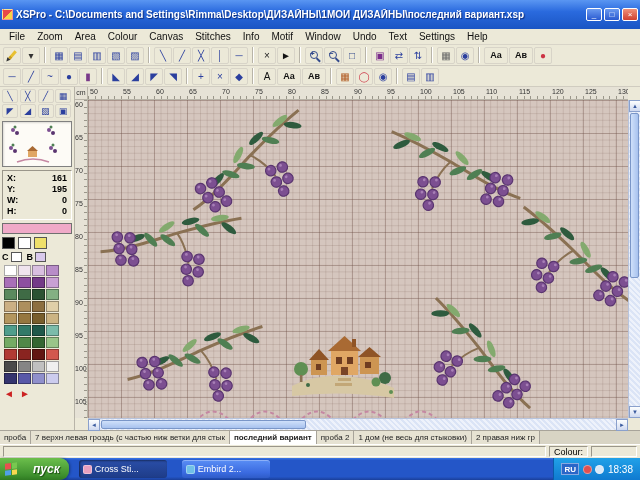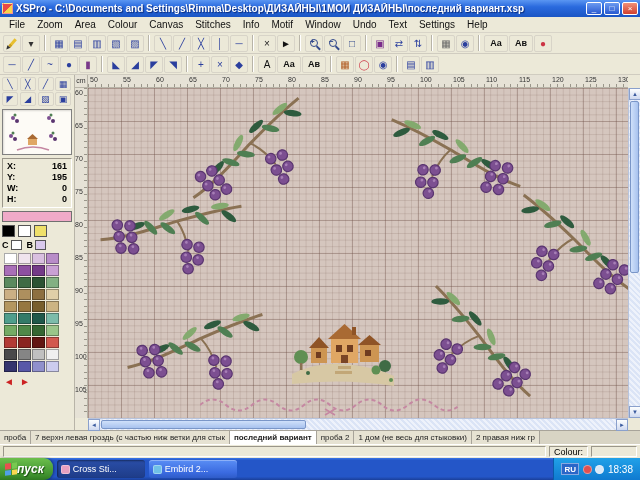--- a/index.html
+++ b/index.html
@@ -1,21 +1,21 @@
 <!DOCTYPE html>
 <html><head>
 <meta charset="utf-8">
 <style>
 *{box-sizing:border-box;margin:0;padding:0}
 html,body{width:640px;height:480px;overflow:hidden}
 body{font-family:"Liberation Sans",sans-serif;font-size:11px;background:#ece9d8}
 .screen{position:absolute;inset:0;width:640px;height:480px;display:flex;flex-direction:column}
 
 
-.titlebar{height:17px;background:linear-gradient(180deg,#5a96f2 0%,#2a6ade 40%,#1a55c4 100%);display:flex;align-items:center;padding:0 2px;gap:3px;flex:0 0 auto}
+.titlebar{height:29px;background:linear-gradient(180deg,#5a96f2 0%,#2a6ade 40%,#1a55c4 100%);display:flex;align-items:center;padding:0 2px;gap:3px;flex:0 0 auto}
 .app-icon{width:11px;height:11px;flex:0 0 auto;background:linear-gradient(135deg,#e84848 55%,#f6d44a 55%);border:1px solid #ffffff66}
 .title-text{color:#fff;font-weight:bold;font-size:10px;white-space:nowrap;overflow:hidden;text-overflow:ellipsis;flex:1;text-shadow:1px 1px 1px #0a2a7a}
 .win-btns{display:flex;gap:2px;flex:0 0 auto}
 .wbtn{width:16px;height:13px;border:1px solid #fff;border-radius:2px;color:#fff;font-size:8px;line-height:11px;text-align:center;background:linear-gradient(#6a9af0,#2a5ad0);cursor:default}
 .wbtn.close{background:linear-gradient(#f09078,#d04030)}
 
 
 .menubar{height:16px;background:#ece9d8;border-bottom:1px solid #d8d4c8;display:flex;align-items:center;padding:0 3px;flex:0 0 auto}
 .menu-item{padding:12px 6px;font-size:10px;color:#111}
 .toolbar{height:21px;background:#ece9d8;border-bottom:1px solid #d0ccc0;display:flex;align-items:center;padding:0 3px;gap:1px;flex:0 0 auto;overflow:hidden}
@@ -73,24 +73,24 @@
 .ptab.active{background:#fff;font-weight:bold}
 
 
 .statusbar{height:14px;background:#ece9d8;border-top:1px solid #fff;display:flex;align-items:center;gap:3px;padding:0 3px;font-size:9px;flex:0 0 auto}
 .status-fill{flex:1;height:11px;border:1px solid;border-color:#9a968a #fff #fff #9a968a}
 .colour-panel{display:flex;align-items:center;gap:3px;height:11px;border:1px solid;border-color:#9a968a #fff #fff #9a968a;padding:0 4px}
 .colour-box{width:46px;height:11px;border:1px solid;border-color:#9a968a #fff #fff #9a968a;background:#ece9d8}
 
 
 .taskbar{height:22px;background:linear-gradient(180deg,#3a77e8 0%,#2456c8 10%,#2456c8 85%,#1a3f9a 100%);display:flex;align-items:stretch;flex:0 0 auto}
-.start{flex:0 0 auto;background:linear-gradient(180deg,#6cbf4c,#3d8f2d 80%,#2f7a22);border-radius:0 9px 9px 0;color:#fff;font-weight:bold;font-style:italic;font-size:12px;display:flex;align-items:center;gap:0;padding:0 9px 0 5px;text-shadow:1px 1px 1px #1a4a10;box-shadow:1px 0 3px #00000066}
+.start{flex:0 0 auto;background:linear-gradient(180deg,#6cbf4c,#3d8f2d 80%,#2f7a22);border-radius:0 9px 9px 0;color:#fff;font-weight:bold;font-style:italic;font-size:12px;display:flex;align-items:center;gap:16px;padding:0 9px 0 5px;text-shadow:1px 1px 1px #1a4a10;box-shadow:1px 0 3px #00000066}
 .winflag{width:12px;height:12px;display:grid;grid-template-columns:1fr 1fr;gap:1px;transform:skewY(-6deg)}
 .winflag i{display:block}
-.tasks{flex:1;display:flex;gap:4px;padding:2px 4px;min-width:0;overflow:hidden}
+.tasks{flex:1;display:flex;gap:15px;padding:2px 10px;min-width:0;overflow:hidden}
 .taskbtn{width:88px;flex:0 0 auto;background:linear-gradient(180deg,#5a8ef5,#3a6ae0 70%,#2f5cc8);border-radius:3px;color:#fff;font-size:9px;display:flex;align-items:center;gap:3px;padding:0 4px;box-shadow:inset 0 1px 0 #ffffff50;white-space:nowrap;overflow:hidden}
 .taskbtn.active{background:linear-gradient(180deg,#2a4ea8,#1e3c88);box-shadow:inset 1px 1px 2px #00000070}
 .task-ico{width:9px;height:9px;border-radius:2px;flex:0 0 auto;border:1px solid #ffffff55}
 .tray{flex:0 0 auto;background:linear-gradient(180deg,#21a1e8,#0f7ad0);border-left:1px solid #0a5aa8;display:flex;align-items:center;gap:4px;padding:0 7px;color:#fff}
 .lang{background:#2a66c8;border:1px solid #ffffff70;font-size:8px;font-weight:bold;padding:0 2px;height:12px;line-height:11px}
 .tray-ico{width:9px;height:9px;border-radius:50%;border:1px solid #ffffff66}
 .clock{font-size:10px}
 </style>
 </head>
 <body>

